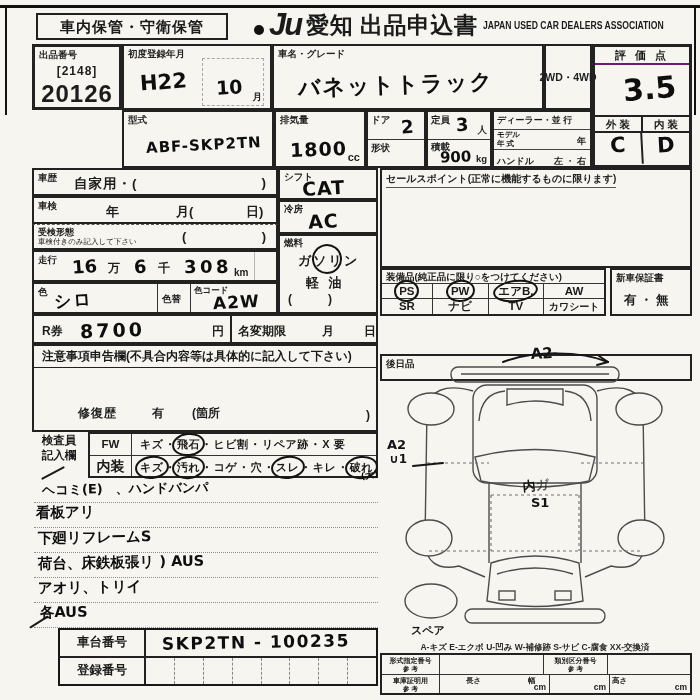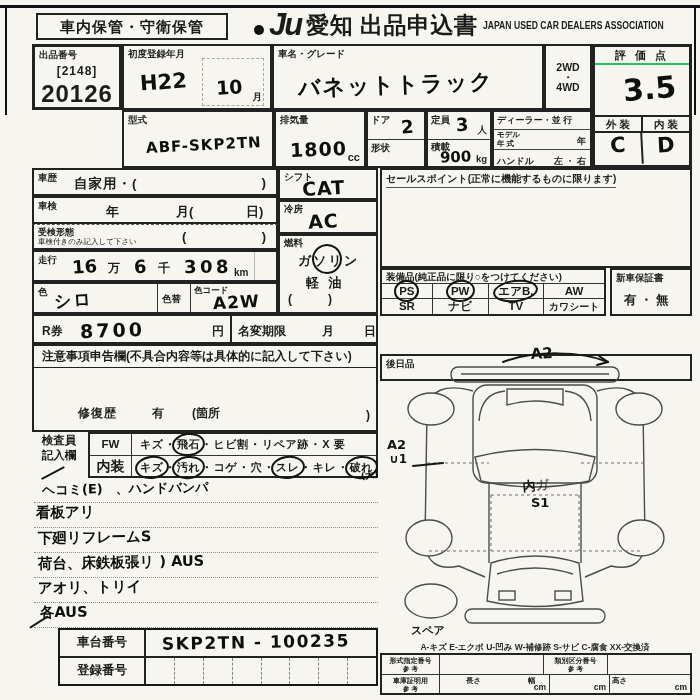--- a/index.html
+++ b/index.html
@@ -51,28 +51,28 @@
     <span class="hw" style="left:16px;top:24px;font-size:21px;transform:rotate(-4deg);">H22</span>
     <span class="hw" style="left:92px;top:30px;font-size:19px;transform:rotate(-3deg);">10</span>
     <span class="lbl" style="right:8px;bottom:4px;">月</span>
   </div>
 
   <div class="box" style="left:272px;top:44px;width:272px;height:66px;">
     <span class="lbl" style="left:4px;top:2px;">車名・グレード</span>
     <span class="hw" style="left:24px;top:24px;font-size:22px;letter-spacing:2px;transform:rotate(-2deg);">バネットトラック</span>
   </div>
 
-  <div class="box" style="left:544px;top:44px;width:48px;height:66px;display:flex;flex-direction:column;justify-content:center;align-items:center;">
+  <div class="box" style="left:544px;top:44px;width:48px;height:66px;display:flex;flex-direction:row;justify-content:center;align-items:center;">
     <span class="pr" style="position:static;font-size:10.5px;">2WD</span>
     <span class="pr" style="position:static;font-size:10.5px;line-height:8px;">・</span>
     <span class="pr" style="position:static;font-size:10.5px;">4WD</span>
   </div>
 
   <div class="box thick" style="left:592px;top:44px;width:100px;height:124px;">
-    <div style="height:18px;border-bottom:2px solid #22c55e;text-align:center;font-weight:bold;font-size:11px;line-height:17px;letter-spacing:3px;">評 価 点</div>
+    <div style="height:18px;border-bottom:2px solid #701a75;text-align:center;font-weight:bold;font-size:11px;line-height:17px;letter-spacing:3px;">評 価 点</div>
     <div class="abs" style="left:0;right:0;top:18px;height:50px;">
       <span class="hw" style="left:28px;top:6px;font-size:30px;transform:rotate(-5deg);">3.5</span>
     </div>
     <div class="abs" style="left:0;right:0;top:68px;height:18px;border-top:2px solid #222;border-bottom:2px solid #222;display:flex;">
       <span style="flex:1;text-align:center;font-weight:bold;font-size:10.5px;line-height:14px;border-right:2px solid #222;">外 装</span>
       <span style="flex:1;text-align:center;font-weight:bold;font-size:10.5px;line-height:14px;">内 装</span>
     </div>
     <div class="abs" style="left:0;right:0;top:86px;bottom:0;display:flex;">
       <span class="hw" style="position:static;flex:1;text-align:center;font-size:21px;border-right:2px solid #222;transform:rotate(-3deg);">C</span>
       <span class="hw" style="position:static;flex:1;text-align:center;font-size:21px;transform:rotate(-3deg);">D</span>

